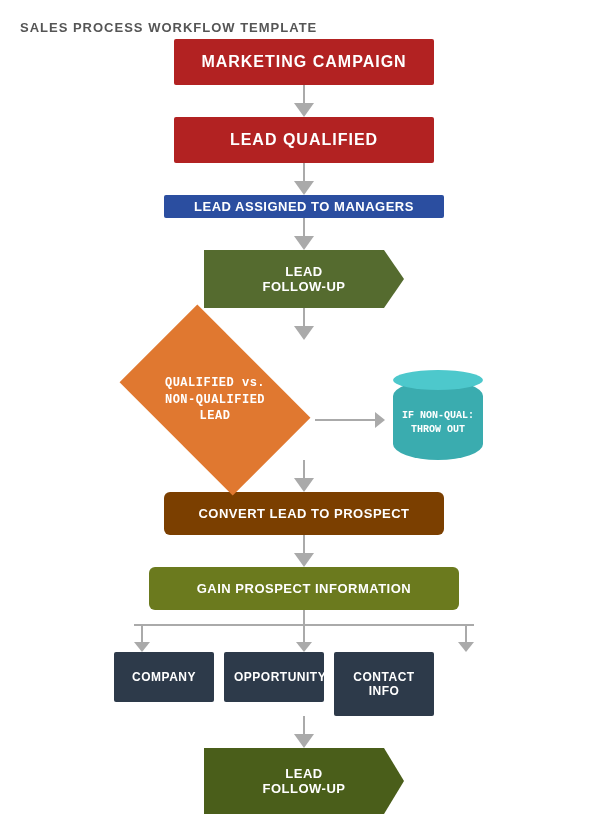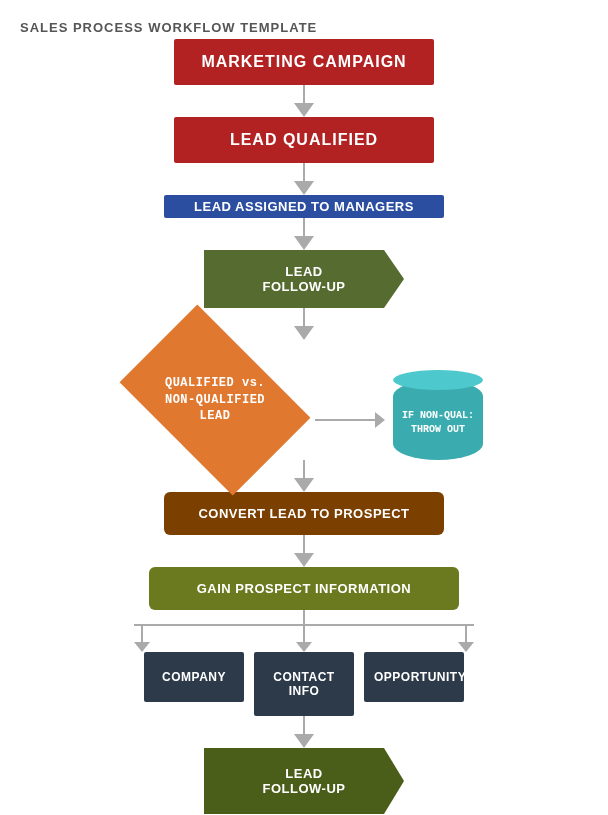--- a/index.html
+++ b/index.html
@@ -180,21 +180,21 @@
       line-height: 1.4;
       position: relative;
       z-index: 2;
       padding-top: 5px;
     }
     
     .three-col-row {
       display: flex;
       flex-direction: row;
       align-items: flex-start;
-      justify-content: center;
+      justify-content: flex-start;
       gap: 10px;
       width: 380px;
       position: relative;
     }
     
     .branch-container {
       position: relative;
       width: 380px;
       display: flex;
       flex-direction: column;
@@ -342,23 +342,23 @@
       </div>
       <div class="branch-arrow-item">
         <div class="branch-arrow-line"></div>
         <div class="branch-arrow-head"></div>
       </div>
     </div>
   </div>
 
   <div class="three-col-row">
     <div class="box-dark-slate">COMPANY</div>
+    <div class="box-dark-slate">OPPORTUNITY</div>
     <div class="box-dark-slate" style="white-space:pre-line;">CONTACT
 INFO</div>
-    <div class="box-dark-slate">OPPORTUNITY</div>
   </div>
 
   <div class="connector">
     <div class="arrow-line"></div>
     <div class="arrow-down"></div>
   </div>
 
   <div class="chevron-dark-green" style="white-space:pre-line;">LEAD
 FOLLOW-UP</div>
 

